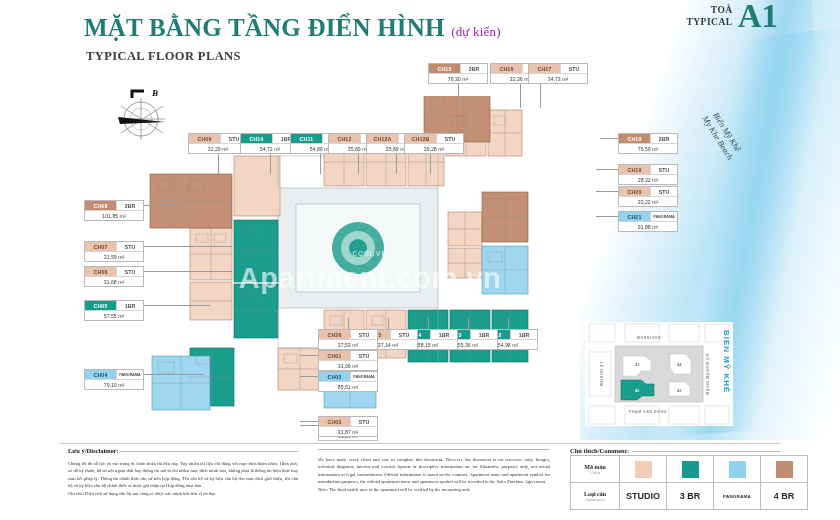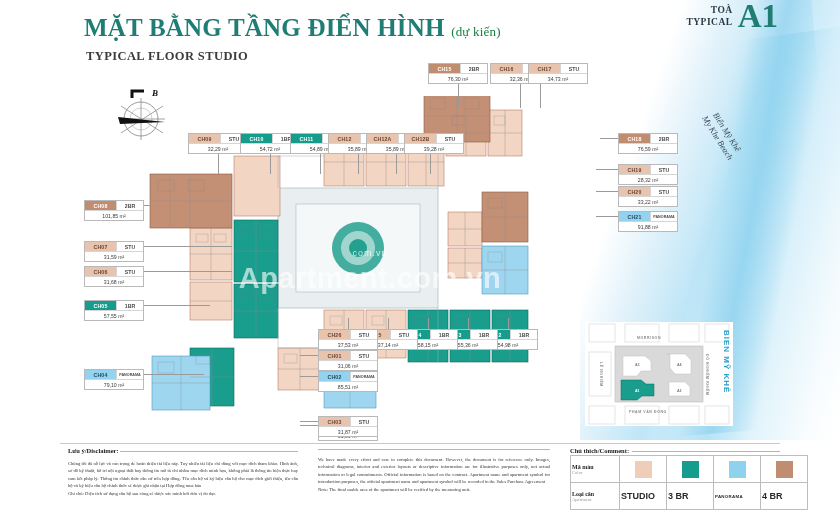--- a/index.html
+++ b/index.html
@@ -22,21 +22,21 @@
   .beach-label{
     position:absolute;left:718px;top:108px;
     transform:rotate(58deg);transform-origin:left top;
     font-family:"Liberation Serif",serif;font-size:8.5px;color:#3b4a55;
     font-style:italic;line-height:1.35;white-space:nowrap;text-align:center;
   }
 
   
   .title-vn{position:absolute;left:84px;top:14px;font-family:"Liberation Serif",serif;
     font-size:25px;font-weight:bold;color:#1f7d73;letter-spacing:.2px;}
-  .title-vn .sub{font-size:13px;font-weight:normal;color:#15803d;}
+  .title-vn .sub{font-size:13px;font-weight:normal;color:#a21caf;}
   .title-en{position:absolute;left:86px;top:49px;font-family:"Liberation Serif",serif;
     font-size:12.5px;font-weight:bold;color:#3b3b3b;letter-spacing:.4px;}
   .toa-block{position:absolute;right:62px;top:0;text-align:right;}
   .toa-txt{display:inline-block;vertical-align:middle;font-family:"Liberation Serif",serif;
     font-size:9.5px;font-weight:bold;color:#2b3a44;line-height:1.25;letter-spacing:.5px;text-align:right;}
   .toa-a1{display:inline-block;vertical-align:middle;font-family:"Liberation Serif",serif;
     font-size:33px;font-weight:bold;color:#1f7d73;margin-left:5px;line-height:1;}
 
   
   .compass{position:absolute;left:108px;top:86px;width:70px;height:58px;}
@@ -72,21 +72,21 @@
   
   .foot-line{position:absolute;left:60px;top:443px;width:720px;height:1px;background:#c9c9c9;}
   .foot-col{position:absolute;font-family:"Liberation Serif",serif;}
   .foot-h{font-size:6.5px;font-weight:bold;color:#222;}
   .foot-rule{position:absolute;height:1px;background:#b5b5b5;}
   .foot-body{font-size:4.6px;line-height:1.62;color:#333;text-align:justify;}
 
   
   .legend{position:absolute;left:570px;top:455px;}
   .legend table{border-collapse:collapse;}
-  .legend td{border:1px solid #bdbdbd;vertical-align:middle;}
+  .legend td{border:1px solid #bdbdbd;text-align:center;vertical-align:middle;}
   .lg-lab{width:46px;height:24px;font-family:"Liberation Serif",serif;}
   .lg-lab b{display:block;font-size:6px;color:#1f1f1f;}
   .lg-lab i{display:block;font-size:4.6px;color:#999;font-style:normal;}
   .lg-sw{width:44px;height:24px;}
   .sw{width:17px;height:17px;margin:0 auto;}
   .lg-type{height:22px;font-size:9px;font-weight:bold;color:#2a2a2a;
       font-family:"Liberation Sans",sans-serif;}
   .lg-type.small{font-size:4.4px;letter-spacing:.3px;}
 
   
@@ -107,21 +107,21 @@
 </div>
 <div class="beach-label">
   <span>Biển Mỹ Khê</span><br>
   <span>My Khe Beach</span>
 </div>
 
 <div class="title-vn">
   <span>MẶT BẰNG TẦNG ĐIỂN HÌNH</span>
   <span class="sub">(dự kiến)</span>
 </div>
-<div class="title-en">TYPICAL FLOOR STUDIO</div>
+<div class="title-en">TYPICAL FLOOR PLANS</div>
 
 <div class="toa-block">
   <span class="toa-txt">
     <span>TOÀ</span><br>
     <span>TYPICAL</span>
   </span><span class="toa-a1">A1</span>
 </div>
 
 <div class="compass">
   <svg width="70" height="58" viewBox="0 0 70 58">

